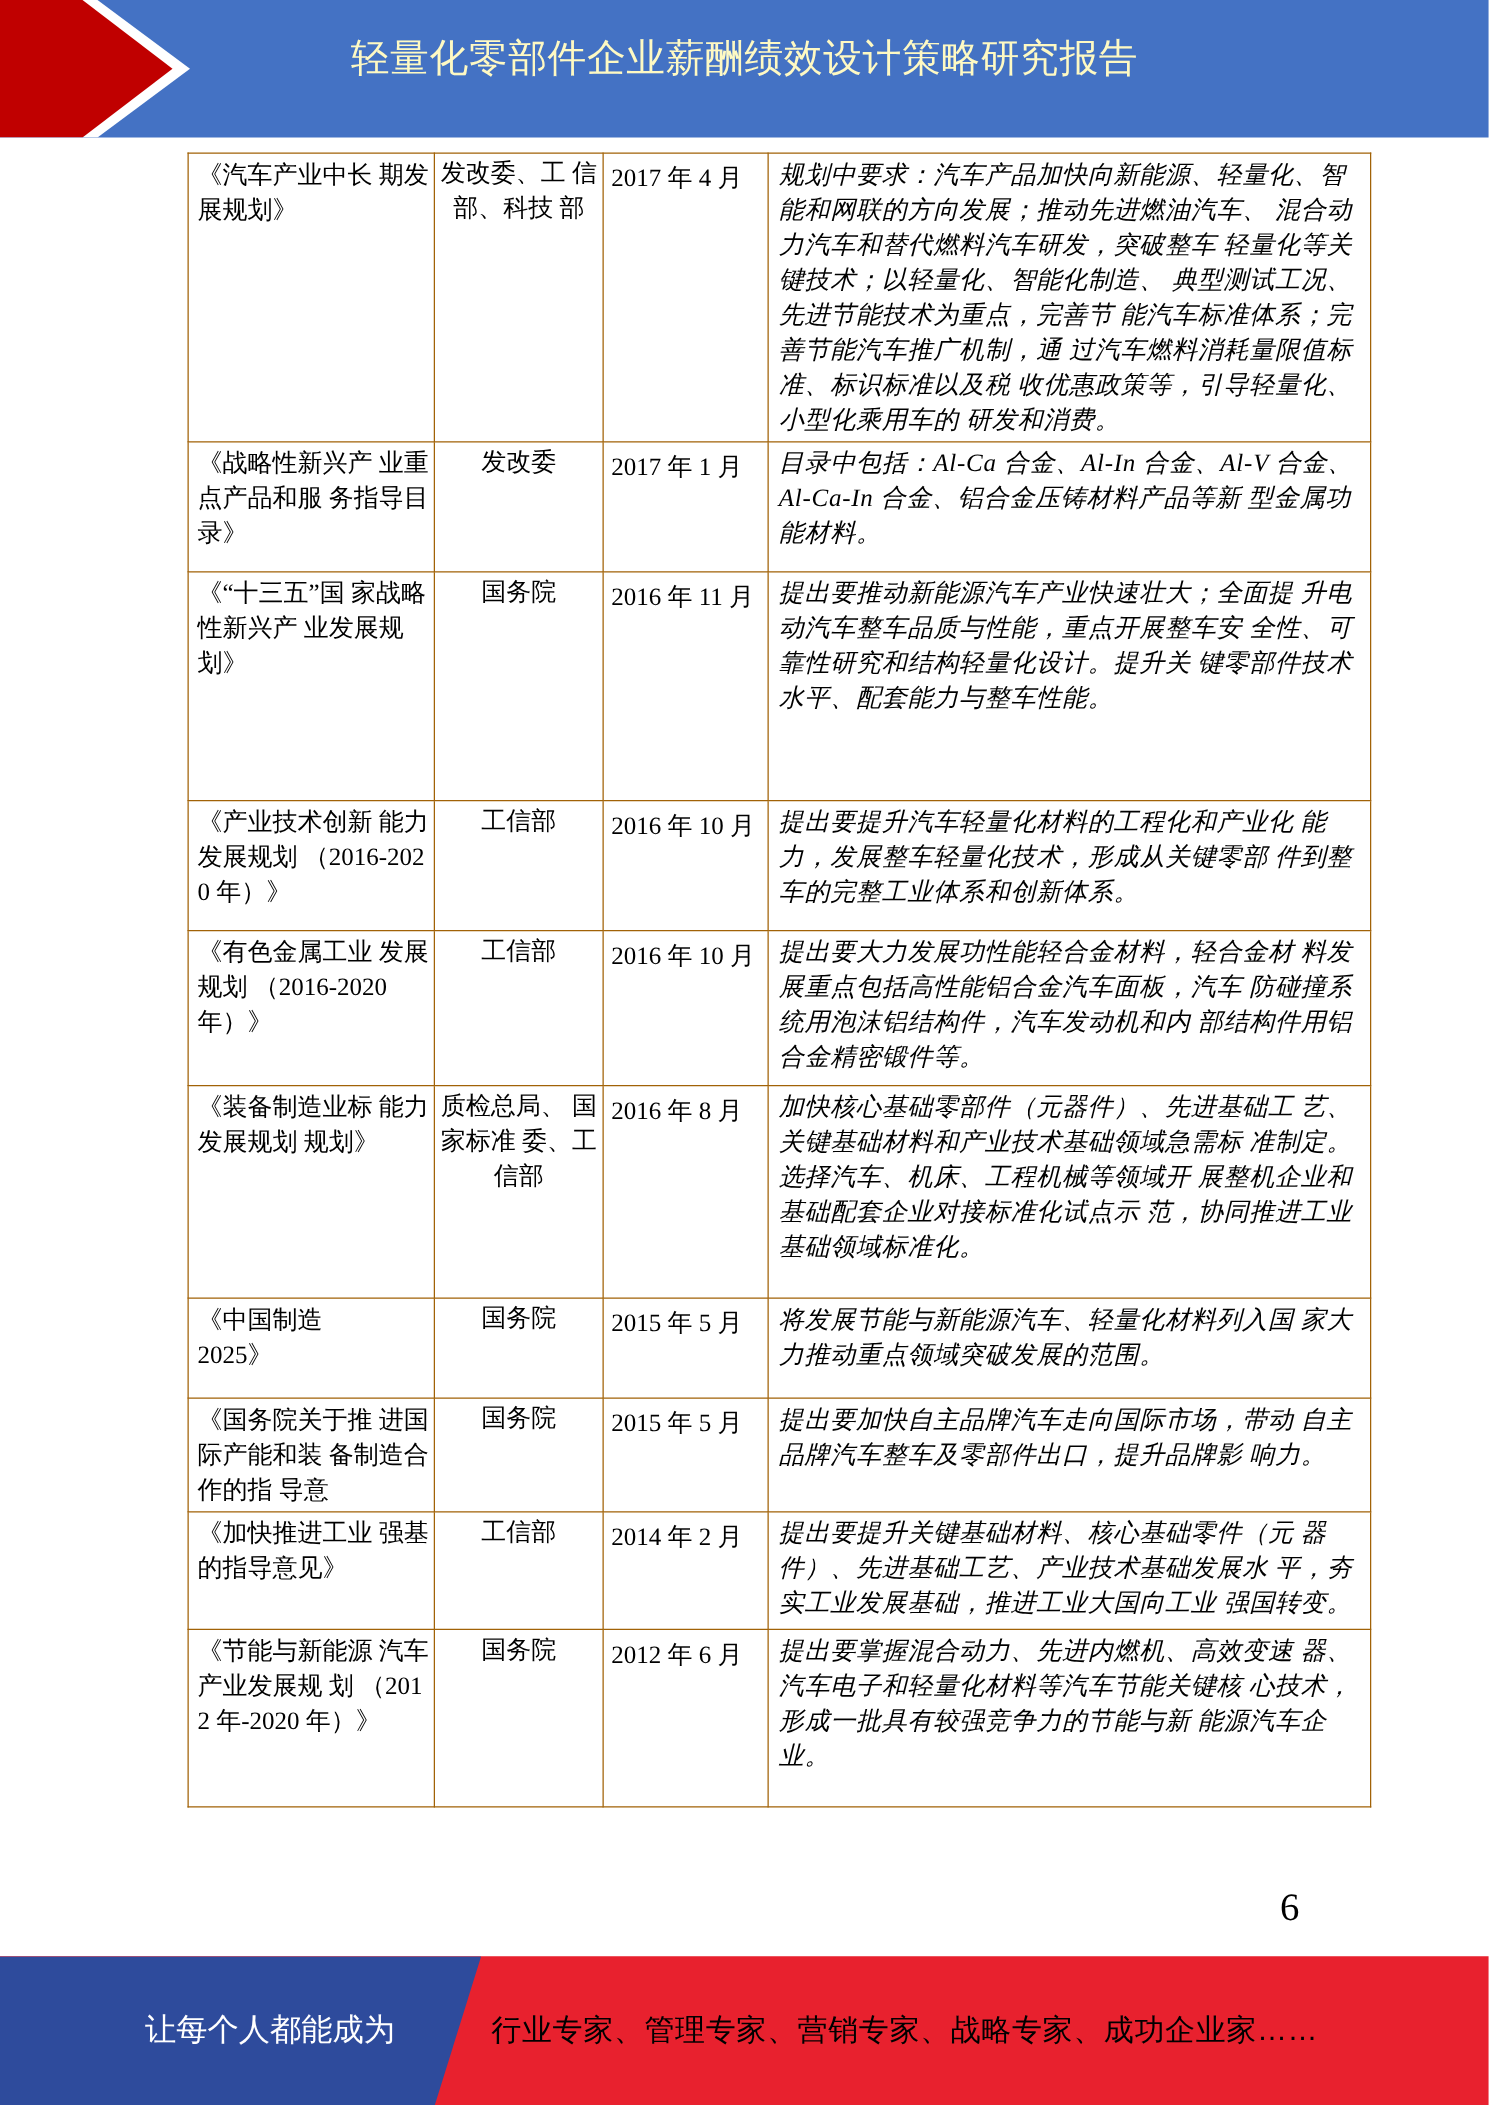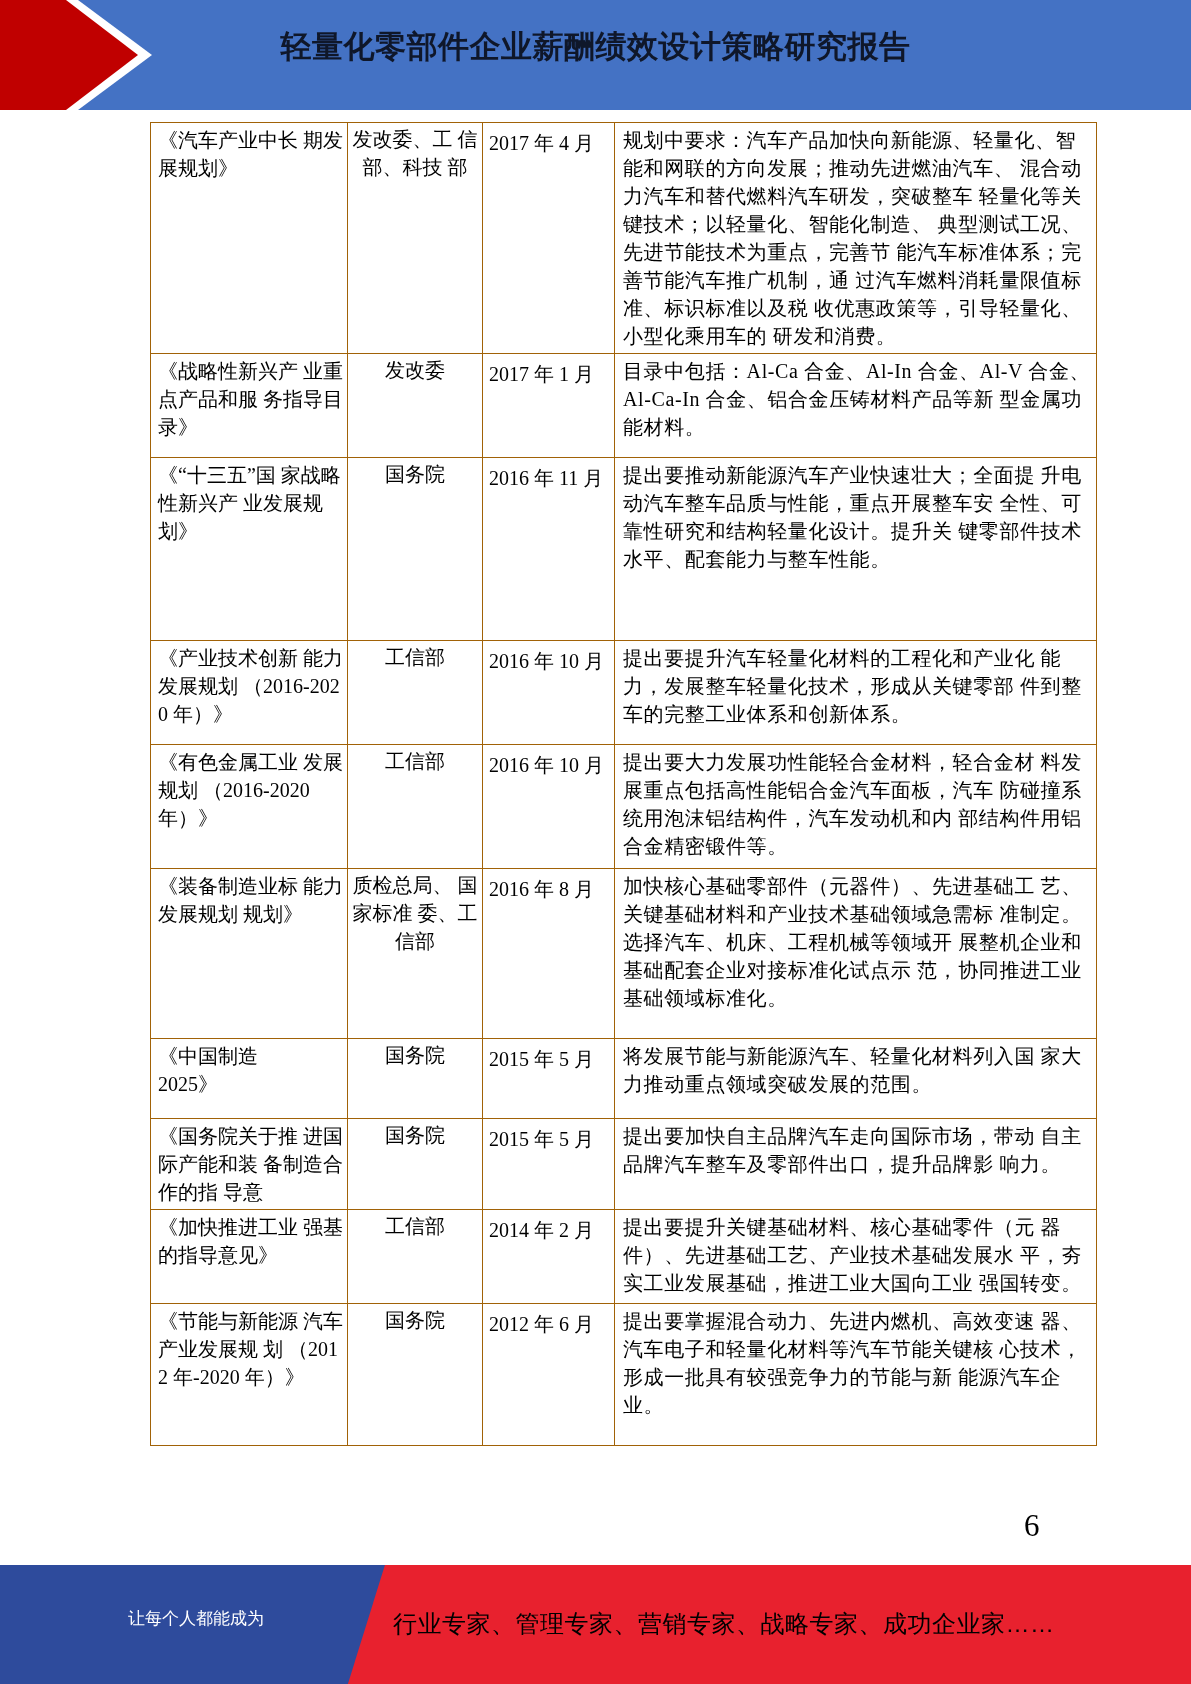--- a/index.html
+++ b/index.html
@@ -6,47 +6,47 @@
   body{
     width:1191px;height:1684px;position:relative;background:#fff;
     font-family:"Liberation Serif","DejaVu Serif",serif;color:#000;
     overflow:hidden;
   }
   
   .header{position:absolute;left:0;top:0;width:1191px;height:110px;background:#4472C4;}
   .header-arrow{position:absolute;left:0;top:0;}
   .header-title{
     position:absolute;left:0;right:0;top:26px;text-align:center;
-    color:#0f172a;font-family:"Liberation Sans","DejaVu Sans",sans-serif;
-    font-weight:bold;font-size:31px;letter-spacing:0.5px;
+    color:#fef9c3;font-family:"Liberation Sans","DejaVu Sans",sans-serif;
+    font-weight:normal;font-size:31px;letter-spacing:0.5px;
   }
   
   table.policy{
     position:absolute;left:150px;top:122px;width:905px;
     border-collapse:collapse;table-layout:fixed;
   }
   table.policy td{
     border:1px solid #a16207;font-size:20px;line-height:28px;
     vertical-align:top;word-break:break-all;overflow:hidden;
   }
   td.name{width:187px;padding:3px 2px 3px 7px;white-space:pre-line;word-break:normal;overflow-wrap:anywhere;}
   td.agency{width:126px;text-align:center;vertical-align:middle;padding:2px 4px;word-break:normal;overflow-wrap:anywhere;}
   td.date{width:123px;padding:6px 2px 3px 6px;word-break:normal;overflow-wrap:anywhere;}
-  td.content{width:469px;padding:3px 4px 3px 8px;letter-spacing:0.6px;}
+  td.content{width:469px;padding:3px 4px 3px 8px;letter-spacing:0.6px;font-style:italic;}
   
   .page-number{position:absolute;left:1024px;top:1508px;font-size:31px;}
   
   .footer{position:absolute;left:0;top:1565px;width:1191px;height:119px;background:#E8212E;}
   .footer-blue{
     position:absolute;left:0;top:0;width:390px;height:119px;background:#2E4B9C;
     clip-path:polygon(0 0, 98.7% 0, 89.2% 100%, 0 100%);
   }
   .footer-left-text{
-    position:absolute;left:128px;top:42px;color:#fff;
-    font-family:"Liberation Sans","DejaVu Sans",sans-serif;font-size:17px;
+    position:absolute;left:116px;top:42px;color:#fff;
+    font-family:"Liberation Sans","DejaVu Sans",sans-serif;font-size:25px;
   }
   .footer-right-text{
     position:absolute;left:393px;top:43px;color:#000000;
     font-family:"Liberation Sans","DejaVu Sans",sans-serif;font-size:24px;letter-spacing:0.5px;
   }
 </style>
 </head>
 <body>
 
 <div class="header">

